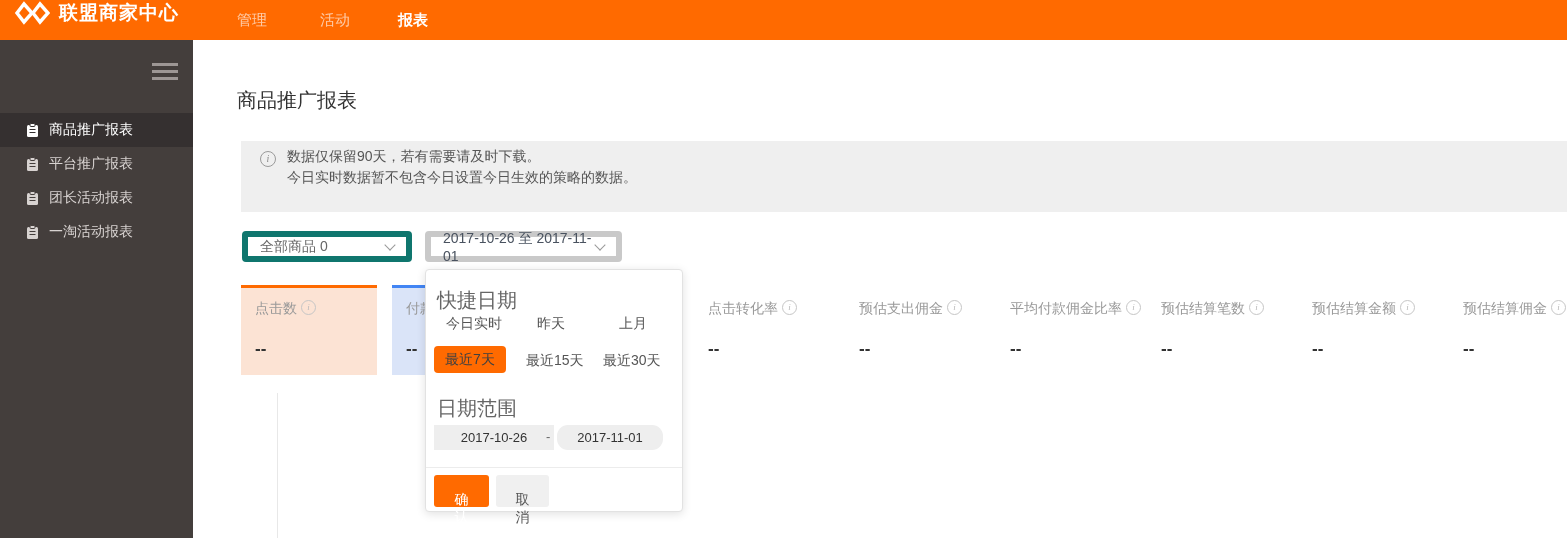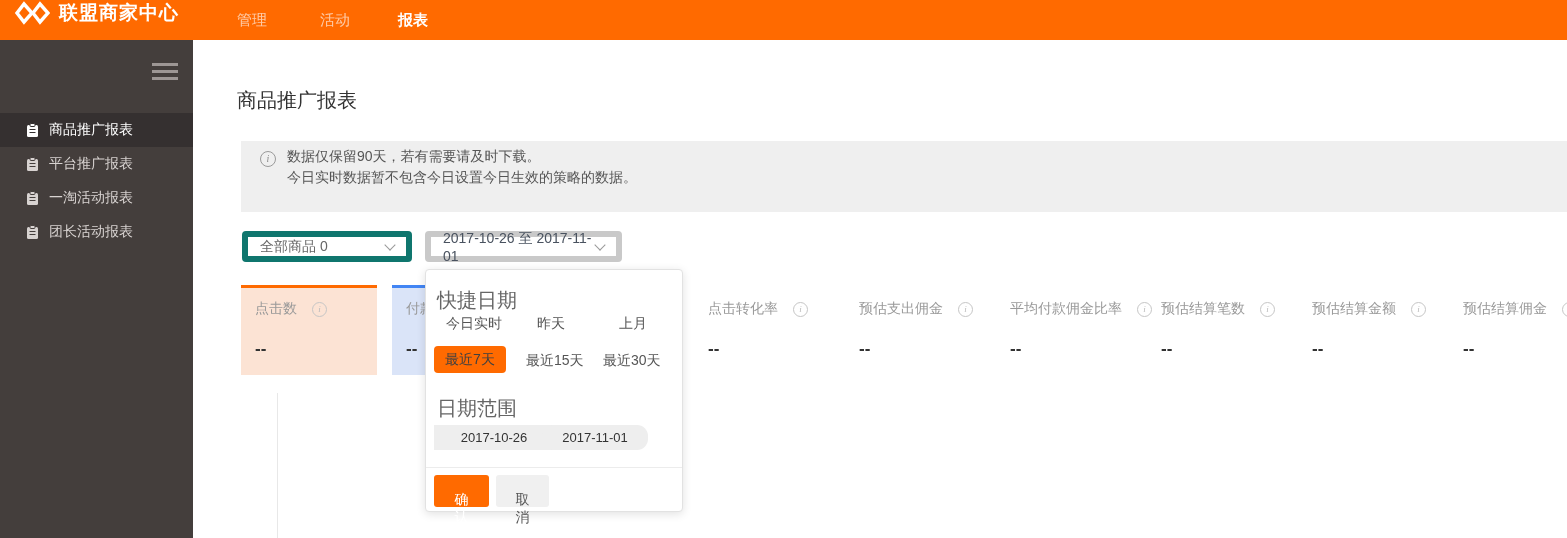--- a/index.html
+++ b/index.html
@@ -35,21 +35,21 @@
   .dd{position:absolute;top:231px;height:31px;box-sizing:border-box;border:6px solid #0f766e;border-radius:4px;
       background:#fff;font-size:14px;display:flex;align-items:center;padding:0 12px;cursor:pointer;}
   #dd-product{left:242px;width:170px;color:#666;}
   #dd-date{left:425px;width:197px;color:#49525F;border-color:#C9C9C9;}
   .chev{margin-left:auto;width:7px;height:7px;border-right:1px solid #999;border-bottom:1px solid #999;
         transform:rotate(45deg);margin-top:-4px;flex:0 0 auto;}
 
   
   .card{position:absolute;top:285px;width:136px;height:90px;box-sizing:border-box;
         border-top:3px solid transparent;padding:12px 14px;}
-  .card .c-label{font-size:14px;color:#999;display:flex;align-items:center;gap:15px;white-space:nowrap;}
+  .card .c-label{font-size:14px;color:#999;display:flex;align-items:flex-start;gap:4px;white-space:nowrap;}
   .card .c-value{margin-top:21px;font-size:17px;font-weight:bold;color:#333;}
   .card.accent-orange{background:#FCE3D4;border-top-color:#FF6A00;}
   .card.accent-blue{background:#DAE4F8;border-top-color:#4285F4;}
   #card-0{left:241px;} #card-1{left:392px;} #card-2{left:543px;} #card-3{left:694px;}
   #card-4{left:845px;} #card-5{left:996px;} #card-6{left:1147px;} #card-7{left:1298px;} #card-8{left:1449px;}
   .i-icon{width:13px;height:13px;border:1px solid #C6C6C6;border-radius:50%;color:#BBB;font-size:9px;
           font-style:italic;font-family:"Liberation Serif",serif;text-align:center;line-height:13px;
           display:inline-block;flex:0 0 auto;cursor:pointer;}
 
   .vline{position:absolute;left:277px;top:393px;bottom:0;width:1px;background:#E8E8E8;}
@@ -62,21 +62,21 @@
   #pp-range-label{top:125px;}
   .q-opt{position:absolute;font-size:14px;color:#555;cursor:pointer;}
   #q-0{left:20px;top:45px;} #q-1{left:111px;top:45px;} #q-2{left:193px;top:45px;}
   #q-3{left:8px;top:76px;width:72px;height:27px;background:#FF6A00;color:#404040;border-radius:4px;
        text-align:center;line-height:27px;}
   #q-4{left:100px;top:82px;} #q-5{left:177px;top:82px;}
   .pp-input{position:absolute;top:155px;height:25px;background:#EEE;border:none;text-align:center;
             font-size:13px;color:#333;font-family:inherit;padding:0;}
   #pp-start{left:8px;width:120px;}
   .pp-sep{position:absolute;left:120px;top:159px;color:#666;font-size:13px;}
-  #pp-end{left:116px;width:106px;border-radius:11px;}
+  #pp-end{left:131px;width:106px;border-radius:11px;}
   .pp-divider{position:absolute;left:0;right:0;top:197px;border-top:1px solid #ECECEC;}
   .pp-btn{position:absolute;top:205px;height:26px;border:none;border-radius:3px;font-size:14px;
           cursor:pointer;font-family:inherit;padding:16px;}
   #pp-confirm{left:8px;width:55px;background:#FF6A00;color:#fff;}
   #pp-cancel{left:70px;width:53px;background:#F0F0F0;color:#555;}
 </style>
 </head>
 <body>
 
 <div class="screen">
@@ -121,30 +121,30 @@
         </svg>
         <span>平台推广报表</span>
       </li>
       <li class="side-item">
         <svg class="doc-icon" width="13" height="15" viewBox="0 0 13 15">
           <rect x="1" y="2" width="11" height="12" rx="1.5" fill="currentColor"></rect>
           <rect x="4" y="0.5" width="5" height="3" rx="1" fill="currentColor" stroke="#443E3C"></rect>
           <line x1="3.5" y1="6.5" x2="9.5" y2="6.5" stroke="#443E3C"></line>
           <line x1="3.5" y1="9.5" x2="9.5" y2="9.5" stroke="#443E3C"></line>
         </svg>
-        <span>一淘活动报表</span>
+        <span>团长活动报表</span>
       </li>
       <li class="side-item">
         <svg class="doc-icon" width="13" height="15" viewBox="0 0 13 15">
           <rect x="1" y="2" width="11" height="12" rx="1.5" fill="currentColor"></rect>
           <rect x="4" y="0.5" width="5" height="3" rx="1" fill="currentColor" stroke="#443E3C"></rect>
           <line x1="3.5" y1="6.5" x2="9.5" y2="6.5" stroke="#443E3C"></line>
           <line x1="3.5" y1="9.5" x2="9.5" y2="9.5" stroke="#443E3C"></line>
         </svg>
-        <span>团长活动报表</span>
+        <span>一淘活动报表</span>
       </li>
     </ul>
   </aside>
 
   <h1 class="page-title">商品推广报表</h1>
 
   <div class="notice">
     <span class="info-badge">i</span>
     <div class="notice-lines">
       <div>数据仅保留90天，若有需要请及时下载。</div>

